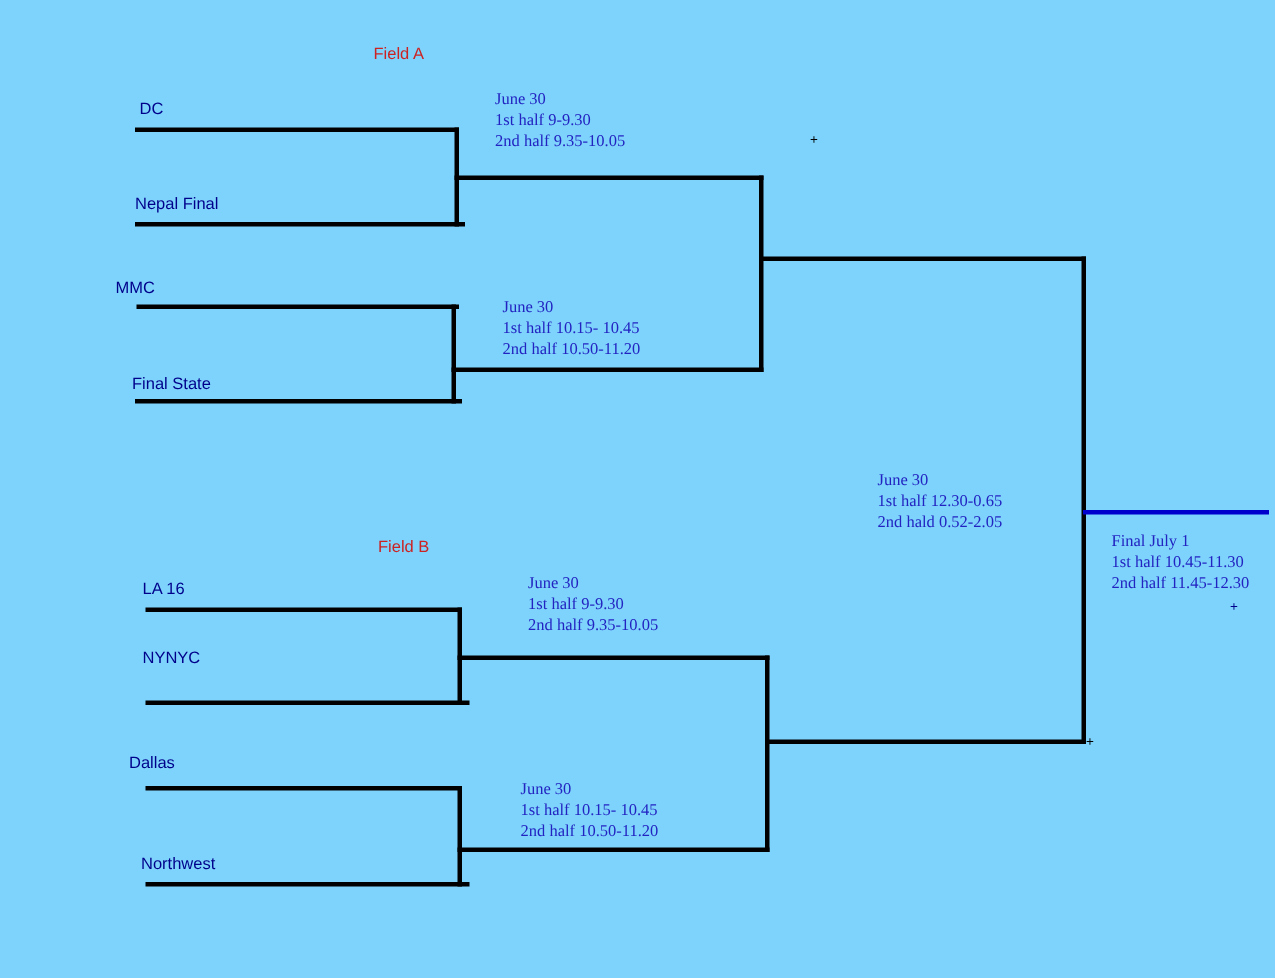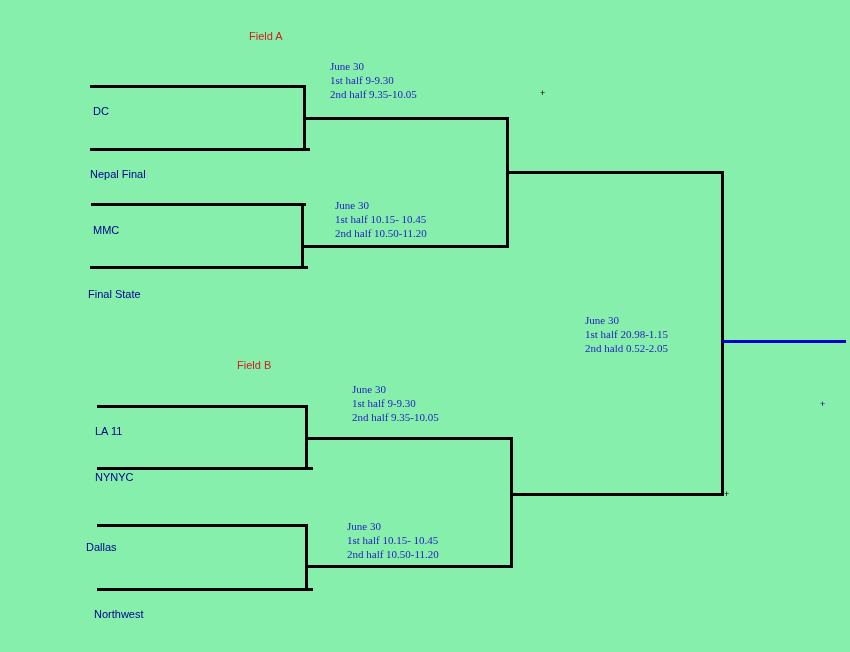--- a/index.html
+++ b/index.html
@@ -1,63 +1,68 @@
 <!DOCTYPE html>
 <html><head>
 <meta charset="utf-8">
 <style>
   html,body{margin:0;padding:0;background:#fff;}
-  .canvas{position:relative;width:850px;height:652px;background:#86efac;overflow:hidden;
+  .canvas{position:relative;width:850px;height:652px;background:#7dd3fc;overflow:hidden;
           font-family:"Liberation Sans",sans-serif;}
   .t{position:absolute;font-size:11px;white-space:nowrap;line-height:12px;}
-  .team{color:#00008B;margin-top:38px;}
+  .team{color:#00008B;}
   .fieldlbl{color:#CC2222;}
   .sched{position:absolute;font-size:11px;color:#2323C1;line-height:14px;white-space:nowrap;font-family:Liberation Serif, serif;}
   .hl{position:absolute;height:3px;background:#000000;}
   .vl{position:absolute;width:3px;background:#000000;}
   .finalline{position:absolute;height:3px;background:#0000CC;}
   .plus{position:absolute;font-size:9px;line-height:9px;color:#000000;}
   .plus.navy{color:#00008B;}
 </style>
 </head>
 <body>
 
 <div class="canvas">
 
   <span class="t fieldlbl" style="left:249px;top:30px">Field A</span>
-  <span class="t fieldlbl" style="left:237px;top:359px">Field B</span>
+  <span class="t fieldlbl" style="left:252px;top:359px">Field B</span>
 
   <span class="t team" style="left:93px;top:67px">DC</span>
   <span class="t team" style="left:90px;top:130px">Nepal Final</span>
-  <span class="t team" style="left:93px;top:186px">MMC</span>
+  <span class="t team" style="left:77px;top:186px">MMC</span>
   <span class="t team" style="left:88px;top:250px">Final State</span>
 
-  <span class="t team" style="left:95px;top:387px">LA 11</span>
+  <span class="t team" style="left:95px;top:387px">LA 16</span>
   <span class="t team" style="left:95px;top:433px">NYNYC</span>
   <span class="t team" style="left:86px;top:503px">Dallas</span>
   <span class="t team" style="left:94px;top:570px">Northwest</span>
 
   <div class="sched" style="left:330px;top:59px">
     <div>June 30</div>
     <div>1st half 9-9.30</div>
     <div>2nd half 9.35-10.05</div>
   </div>
 
   <div class="sched" style="left:335px;top:198px">
     <div>June 30</div>
     <div>1st half 10.15- 10.45</div>
     <div>2nd half 10.50-11.20</div>
   </div>
 
   <div class="sched" style="left:585px;top:313px">
     <div>June 30</div>
-    <div>1st half 20.98-1.15</div>
+    <div>1st half 12.30-0.65</div>
     <div>2nd hald 0.52-2.05</div>
   </div>
 
+  <div class="sched" style="left:741px;top:354px">
+    <div>Final July 1</div>
+    <div>1st half 10.45-11.30</div>
+    <div>2nd half 11.45-12.30</div>
+  </div>
 
   <div class="sched" style="left:352px;top:382px">
     <div>June 30</div>
     <div>1st half 9-9.30</div>
     <div>2nd half 9.35-10.05</div>
   </div>
 
   <div class="sched" style="left:347px;top:519px">
     <div>June 30</div>
     <div>1st half 10.15- 10.45</div>

